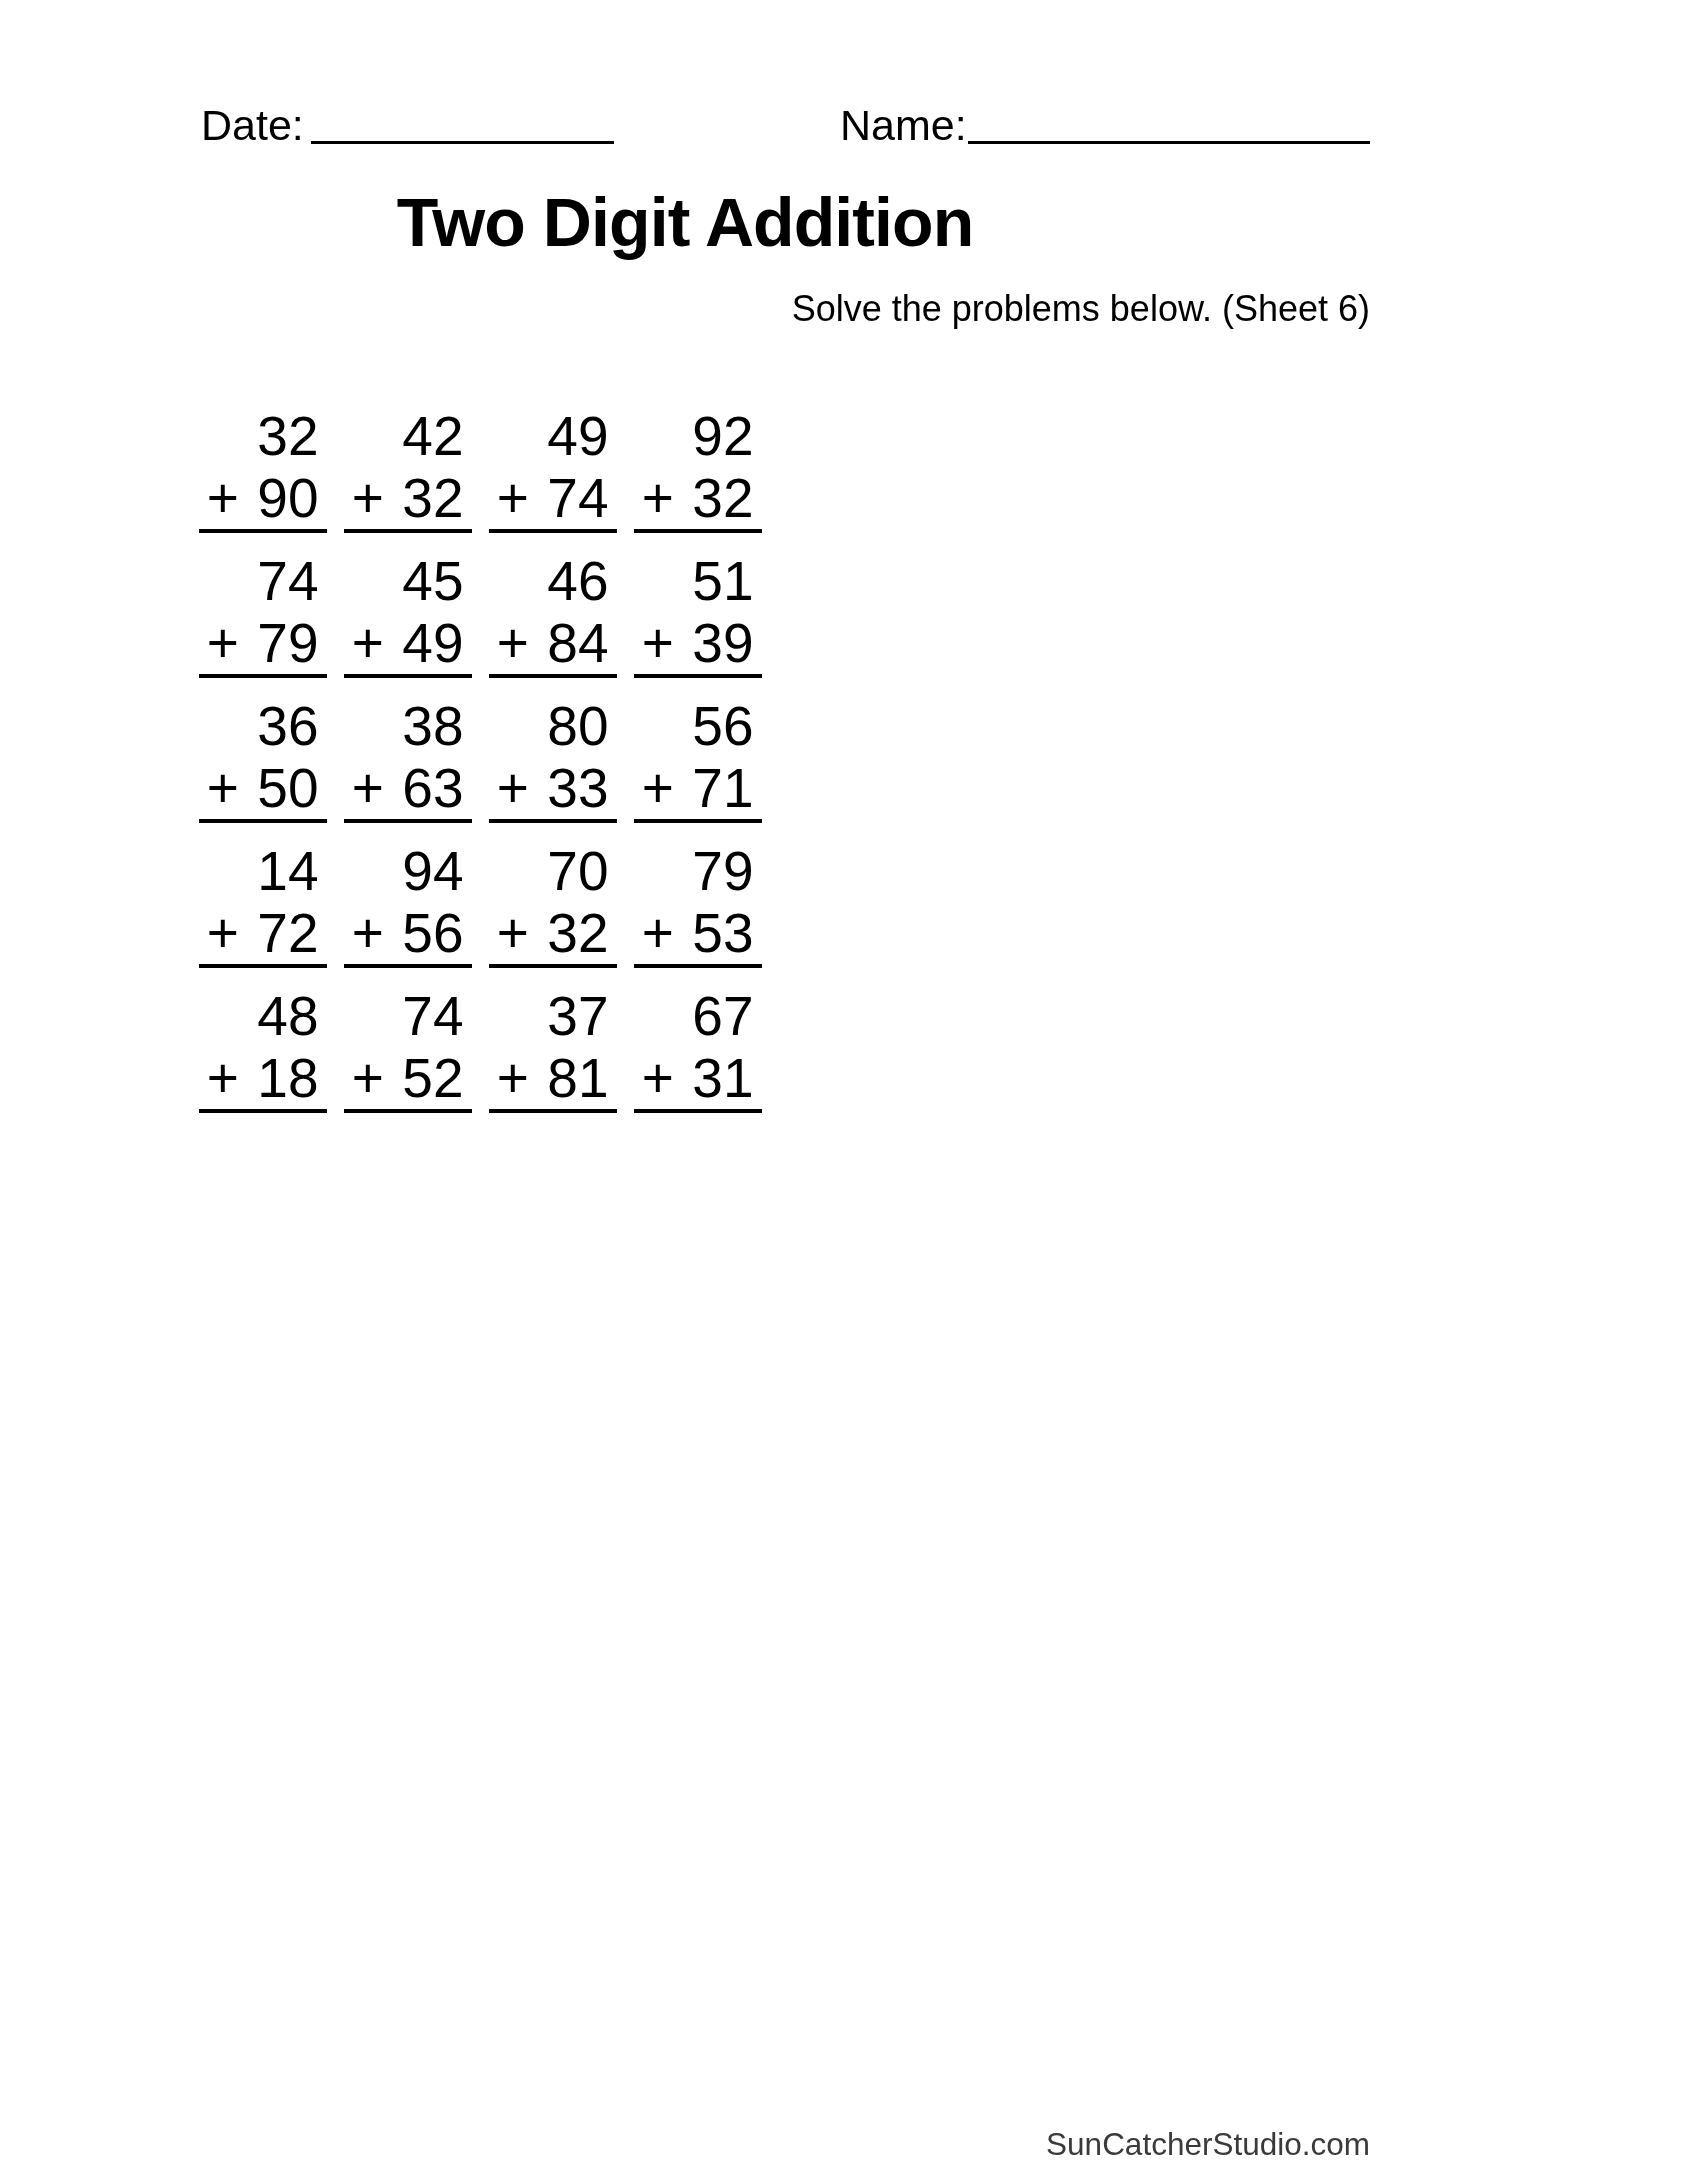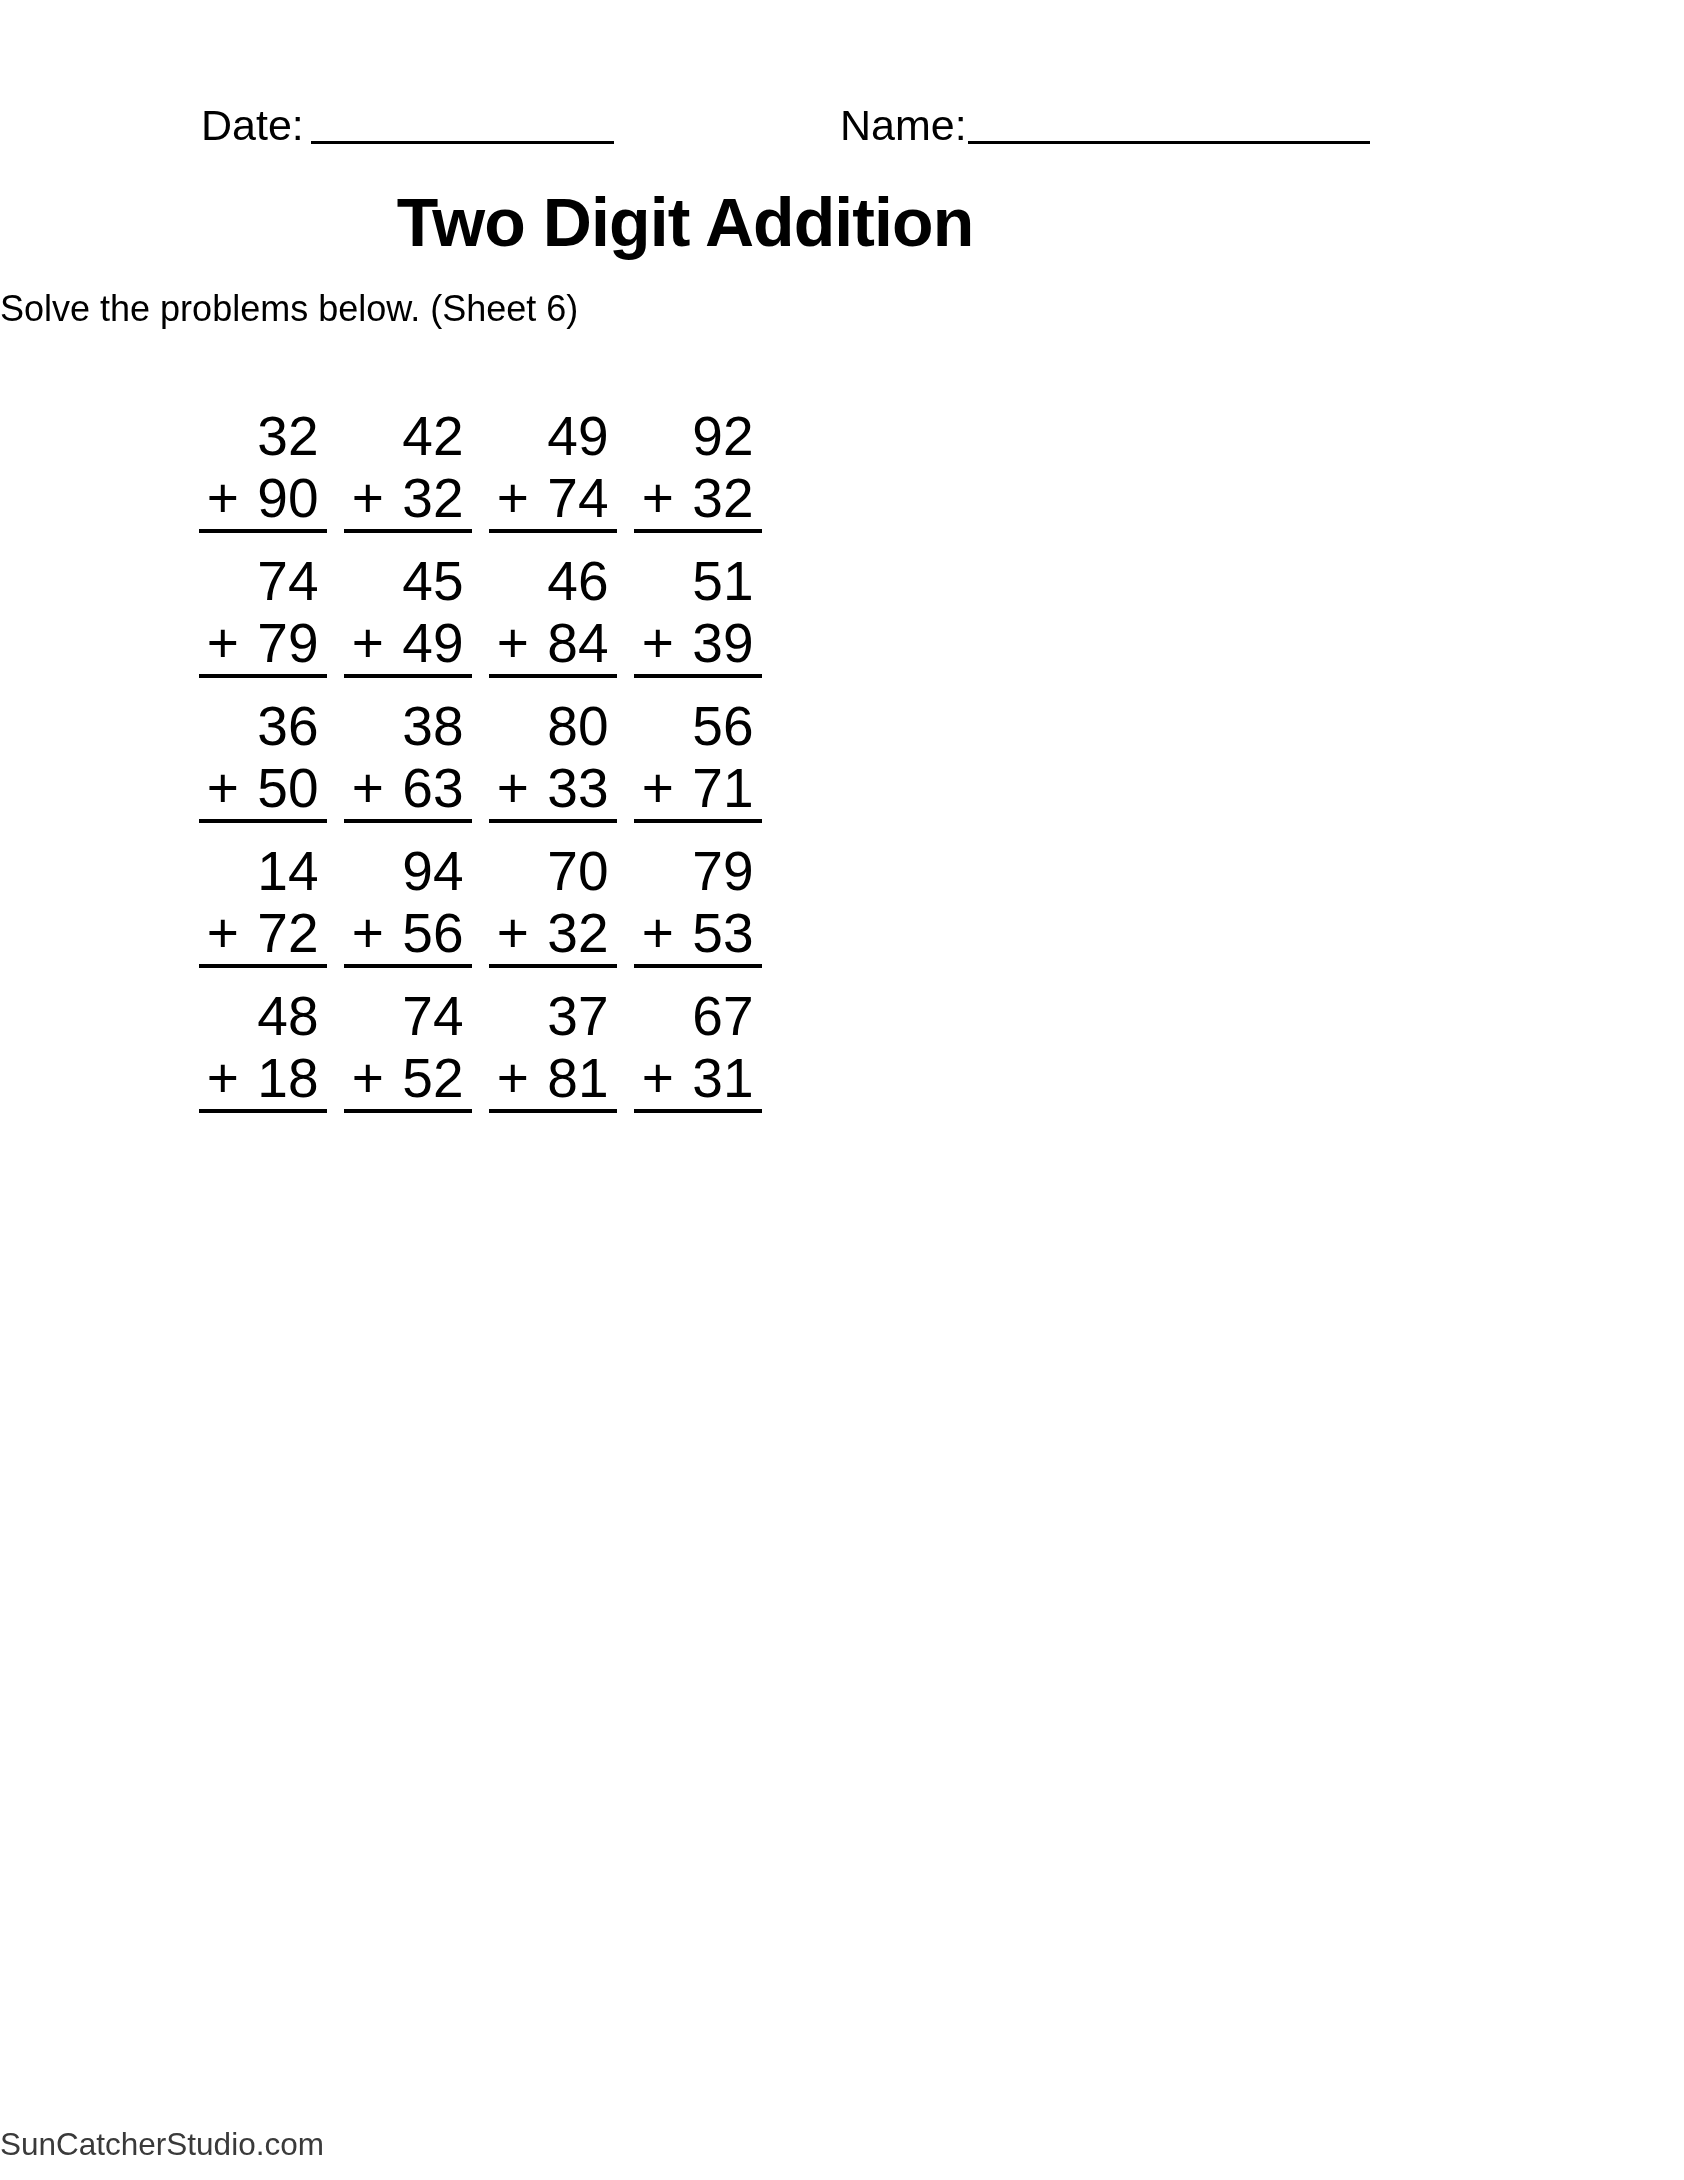--- a/index.html
+++ b/index.html
@@ -41,21 +41,21 @@
     font-size: 68px;
     line-height: 94px;
     font-weight: bold;
     letter-spacing: -0.9px;
     white-space: nowrap;
   }
   #page-subtitle {
     position: absolute;
     left: 0; right: 0;
     top: 287px;
-    text-align: left;
+    text-align: right;
     font-size: 36px;
     line-height: 43px;
     white-space: nowrap;
   }
 
   
   #problems-grid {
     position: absolute;
     left: 199px;
     top: 405px;
@@ -81,21 +81,21 @@
     justify-content: space-between;
     padding-left: 7.7px;
     padding-right: 8.5px;
   }
 
   
   #footer-site-text {
     position: absolute;
     left: 0; right: 0;
     top: 2126px;
-    text-align: left;
+    text-align: right;
     font-size: 31.5px;
     line-height: 37px;
     color: #3a3a3a;
     white-space: nowrap;
   }
 </style>
 </head>
 <body>
 
 <div id="page">

